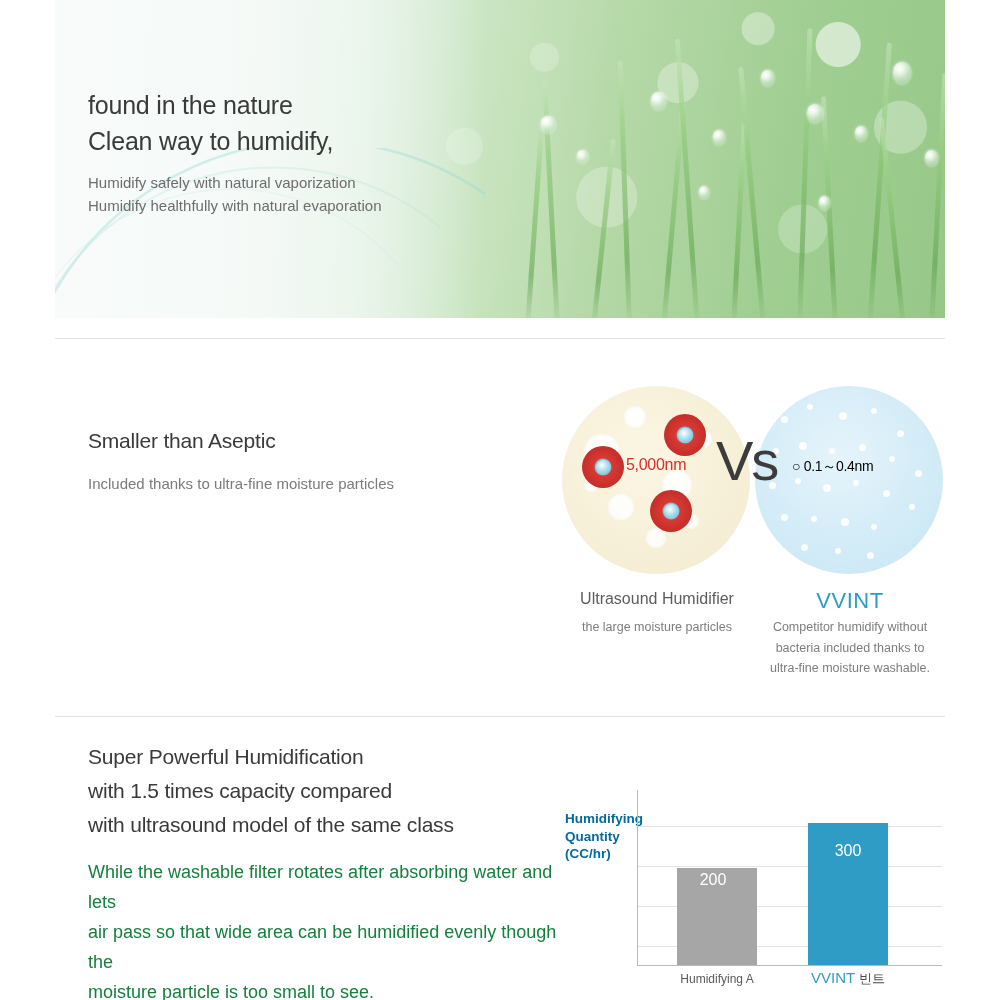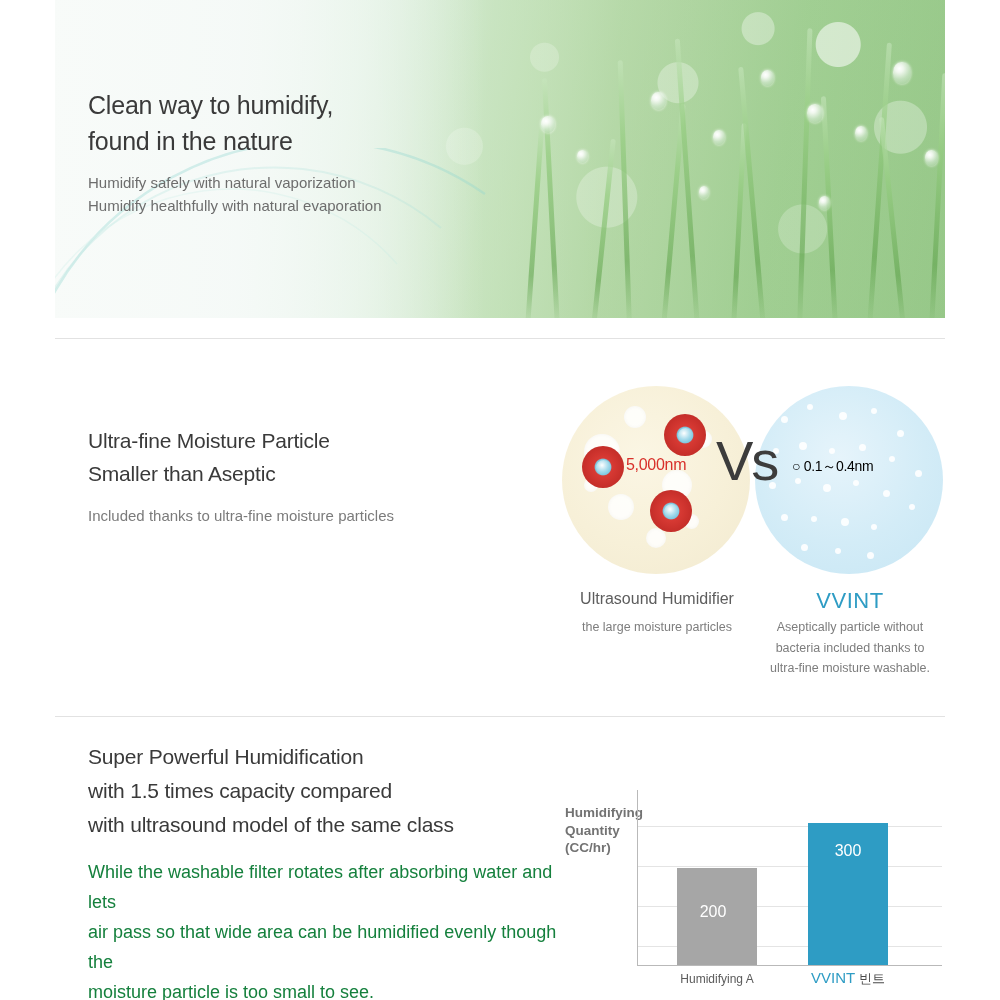--- a/index.html
+++ b/index.html
@@ -125,21 +125,21 @@
     font-size: 12.5px; color: #7d7d7d; line-height: 1.65;
   }
 
   
   .sec3-text { position: absolute; left: 88px; top: 740px; width: 480px; }
   .h3 { font-size: 21px; color: #3a3a3a; line-height: 1.62; font-weight: 400; letter-spacing: -0.2px; }
   .sub3 { margin-top: 16px; font-size: 18px; color: #15803d; line-height: 1.66; }
 
   .chart { position: absolute; left: 565px; top: 790px; width: 380px; height: 200px; }
   .chart-ylabel {
-    position: absolute; left: 0px; top: 14px; font-size: 13.5px; color: #737373; font-weight: bold; line-height: 1.3;
+    position: absolute; left: 0px; top: 20px; font-size: 13.5px; color: #0369a1; font-weight: bold; line-height: 1.3;
   }
   .grid-line { position: absolute; height: 1px; background: #e4e4e4; left: 72px; width: 305px; }
   .axis { position: absolute; background: #b9b9b9; }
   .bar { position: absolute; }
   .bar-a { background: #a6a6a6; }
   .bar-b { background: #2e9cc4; }
   .bar-val { position: absolute; text-align: center; color: #ffffff; font-size: 16px; }
   .tick-a {
     position: absolute; text-align: center; font-size: 12px; color: #5b5b5b;
   }
@@ -185,35 +185,34 @@
     <div class="hero-fade-left"></div>
 
     <svg class="arcs" viewBox="0 0 560 300">
       <path d="M-40 300 A 300 300 0 0 1 430 46" fill="none" stroke="#8fd6d0" stroke-width="2.5" opacity="0.65"></path>
       <path d="M-40 300 A 260 260 0 0 1 386 80" fill="none" stroke="#a9e0da" stroke-width="2" opacity="0.5"></path>
       <path d="M-40 300 A 220 220 0 0 1 342 116" fill="none" stroke="#bfe8e3" stroke-width="1.5" opacity="0.45"></path>
     </svg>
 
     <div class="hero-text">
       <div class="hero-h1">
+        <div>found in the nature</div>
         <div>Clean way to humidify,</div>
-        <div>found in the nature</div>
       </div>
       <div class="hero-sub">
         <div>Humidify safely with natural vaporization</div>
         <div>Humidify healthfully with natural evaporation</div>
       </div>
     </div>
   </div>
 
   <div class="divider" style="left:55px; top:338px; width:890px;"></div>
 
   <div class="sec2-text">
     <div class="h2">
-      <div>Ultra-fine Moisture Particle</div>
       <div>Smaller than Aseptic</div>
     </div>
     <div class="sub">
       <div>Included thanks to ultra-fine moisture particles</div>
     </div>
   </div>
 
   <div class="circle-left">
     <div class="bubble" style="left:22px; top:48px; width:36px; height:36px;"></div>
     <div class="bubble" style="left:62px; top:20px; width:22px; height:22px;"></div>
@@ -259,21 +258,21 @@
 
   <div class="vs">Vs</div>
 
   <div class="cap-title-l">Ultrasound Humidifier</div>
   <div class="cap-body-l">
     <div>the large moisture particles</div>
   </div>
 
   <div class="brand-r">VVINT</div>
   <div class="cap-body-r">
-    <div>Aseptically particle without</div>
+    <div>Competitor humidify without</div>
     <div>bacteria included thanks to</div>
     <div>ultra-fine moisture washable.</div>
   </div>
 
   <div class="divider" style="left:55px; top:716px; width:890px;"></div>
 
   <div class="sec3-text">
     <div class="h3">
       <div>Super Powerful Humidification</div>
       <div>with 1.5 times capacity compared</div>
@@ -295,21 +294,21 @@
 
     <div class="grid-line" style="top:36px;"></div>
     <div class="grid-line" style="top:76px;"></div>
     <div class="grid-line" style="top:116px;"></div>
     <div class="grid-line" style="top:156px;"></div>
 
     <div class="axis" style="left:72px; top:0px; width:1px; height:175px;"></div>
     <div class="axis" style="left:72px; top:175px; width:305px; height:1px;"></div>
 
     <div class="bar bar-a" style="left:112px; top:78px; width:80px; height:97px;"></div>
-    <div class="bar-val" style="left:112px; top:113px; width:72px; color:#ffffff;">200</div>
+    <div class="bar-val" style="left:112px; top:81px; width:72px; color:#ffffff;">200</div>
 
     <div class="bar bar-b" style="left:243px; top:33px; width:80px; height:142px;"></div>
     <div class="bar-val" style="left:243px; top:52px; width:80px;">300</div>
 
     <div class="tick-a" style="left:102px; top:182px; width:100px;">Humidifying A</div>
     <div class="tick-b" style="left:233px; top:179px; width:100px;">
       <span>VVINT</span>
       <span class="kr">빈트</span>
     </div>
   </div>

